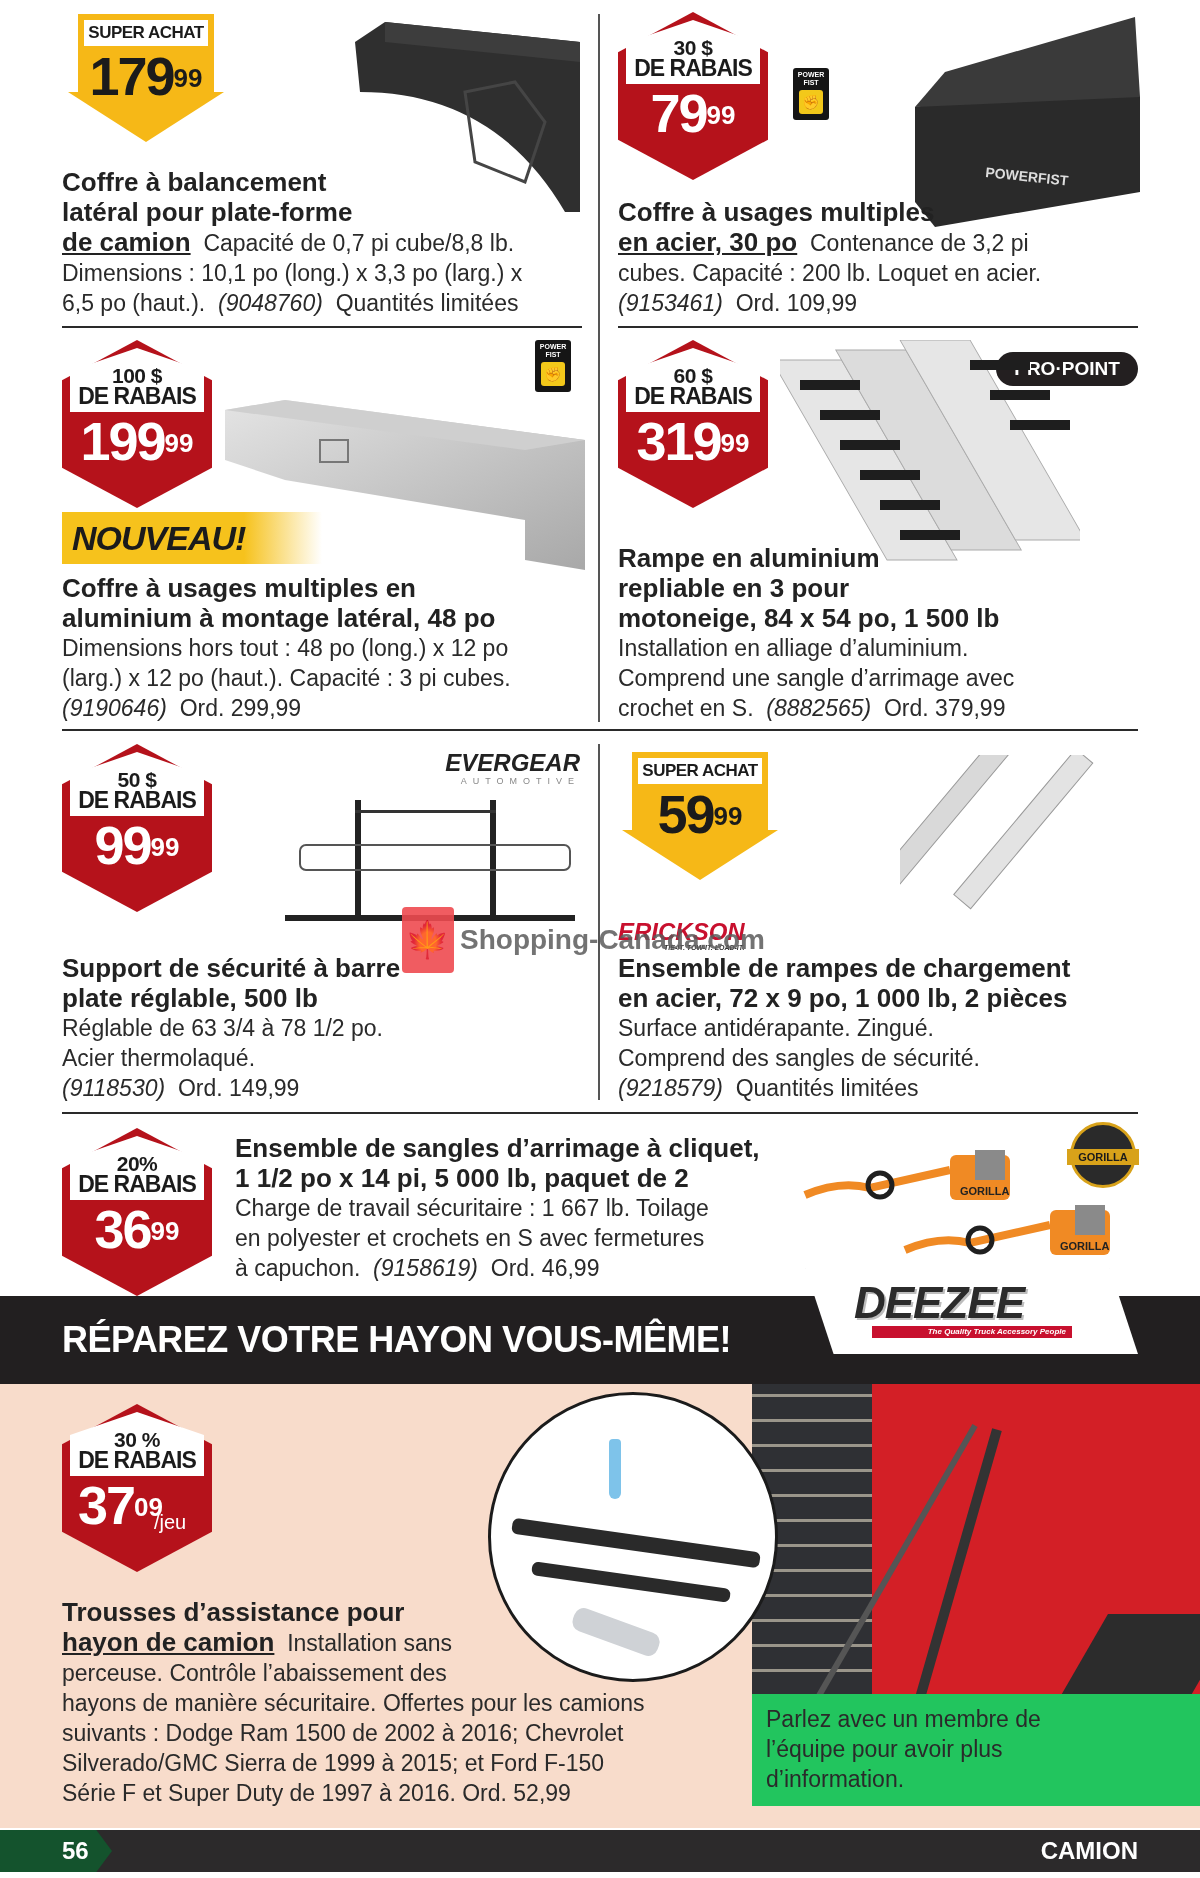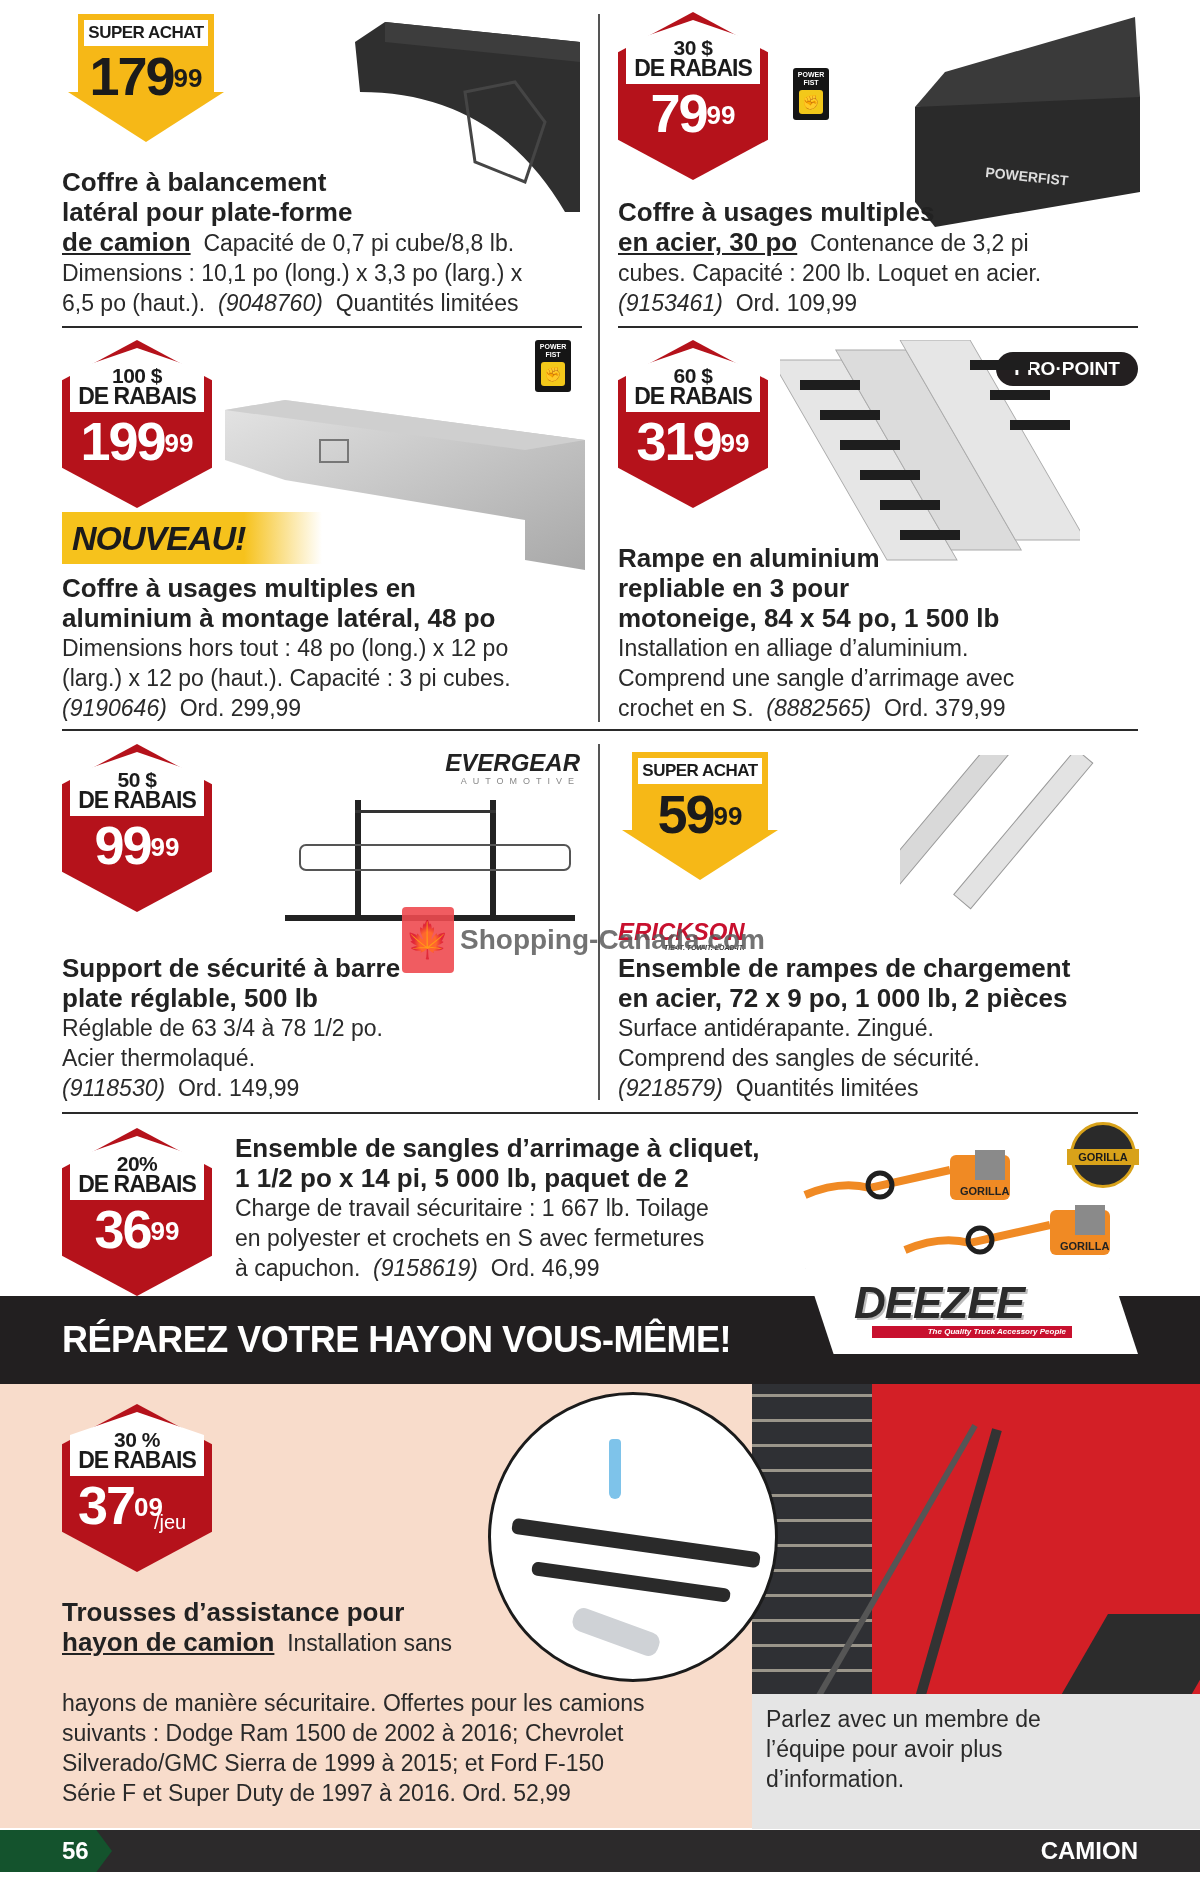--- a/index.html
+++ b/index.html
@@ -44,21 +44,21 @@
   .peach { position: absolute; left: 0; top: 1384px; width: 1200px; height: 444px; background: #f8dccb; }
   .footer { position: absolute; left: 0; top: 1830px; width: 1200px; height: 42px; background: #2c2a2b; }
   .pagenum { position: absolute; left: 0; top: 1830px; width: 112px; height: 42px; background: #14532d; clip-path: polygon(0 0, 86% 0, 100% 50%, 86% 100%, 0 100%); }
   .pagenum span { position: absolute; left: 62px; top: 8px; color: #fff; font-weight: bold; font-size: 24px; line-height: 26px; }
   .section-name { position: absolute; right: 62px; top: 1838px; color: #fff; font-weight: bold; font-size: 24px; line-height: 26px; }
 
   .deezee { position: absolute; left: 784px; top: 1268px; width: 354px; height: 86px; background: #fff; clip-path: polygon(6% 0, 92% 0, 100% 100%, 14% 100%); box-shadow: 0 2px 6px rgba(0,0,0,0.3); }
   .deezee .logo { position: absolute; left: 70px; top: 12px; font-weight: bold; font-style: italic; font-size: 44px; line-height: 46px; color: #2b2b2b; letter-spacing: -1px; text-shadow: 2px 2px 0 #bdbdbd; }
   .deezee .tag { position: absolute; left: 88px; top: 58px; width: 200px; height: 12px; background: #c8102e; color: #fff; font-size: 8px; line-height: 12px; font-style: italic; font-weight: bold; text-align: right; padding-right: 6px; }
 
-  .yellow-info { position: absolute; left: 752px; top: 1694px; width: 448px; height: 135px; background: #e5e5e5; }
+  .yellow-info { position: absolute; left: 752px; top: 1694px; width: 448px; height: 112px; background: #22c55e; }
   .yellow-info span { position: absolute; left: 14px; top: 10px; width: 300px; font-size: 23px; line-height: 30px; color: #2a2a2a; }
 
   .watermark { position: absolute; left: 402px; top: 907px; height: 66px; }
   .watermark .leaf { position: absolute; left: 0; top: 0; width: 52px; height: 66px; background: #ef4b50; border-radius: 4px; opacity: 0.9; color: #fff; font-size: 36px; text-align: center; line-height: 66px; }
   .watermark .wt { position: absolute; left: 58px; top: 18px; white-space: nowrap; color: rgba(90,90,90,0.85); font-weight: bold; font-size: 28px; line-height: 30px; }
 </style>
 </head>
 <body>
 
 <div class="super" style="left:68px; top:14px;">
@@ -309,21 +309,21 @@
   <div class="off2">DE RABAIS</div>
   <div class="price" style="text-align:left; padding-left:16px;"><span>37</span><sup>09</sup></div>
   <div style="position:absolute; left:92px; top:108px; color:#fff; font-size:20px; line-height:20px;">/jeu</div>
 </div>
 
 <div class="title" style="left:62px; top:1597px;">
   <div>Trousses d’assistance pour</div>
 </div>
 <div class="desc" style="left:62px; top:1627px; width:690px;">
   <span class="b">hayon de camion</span>&nbsp; <span>Installation sans</span><br>
-  <br>
+  <span>perceuse. Contrôle l’abaissement des</span><br>
   <span>hayons de manière sécuritaire. Offertes pour les camions</span><br>
   <span>suivants : Dodge Ram 1500 de 2002 à 2016; Chevrolet</span><br>
   <span>Silverado/GMC Sierra de 1999 à 2015; et Ford F-150</span><br>
   <span>Série F et Super Duty de 1997 à 2016.  Ord. 52,99</span>
 </div>
 
 <div class="yellow-info">
   <span>Parlez avec un membre de l’équipe pour avoir plus d’information.</span>
 </div>
 

